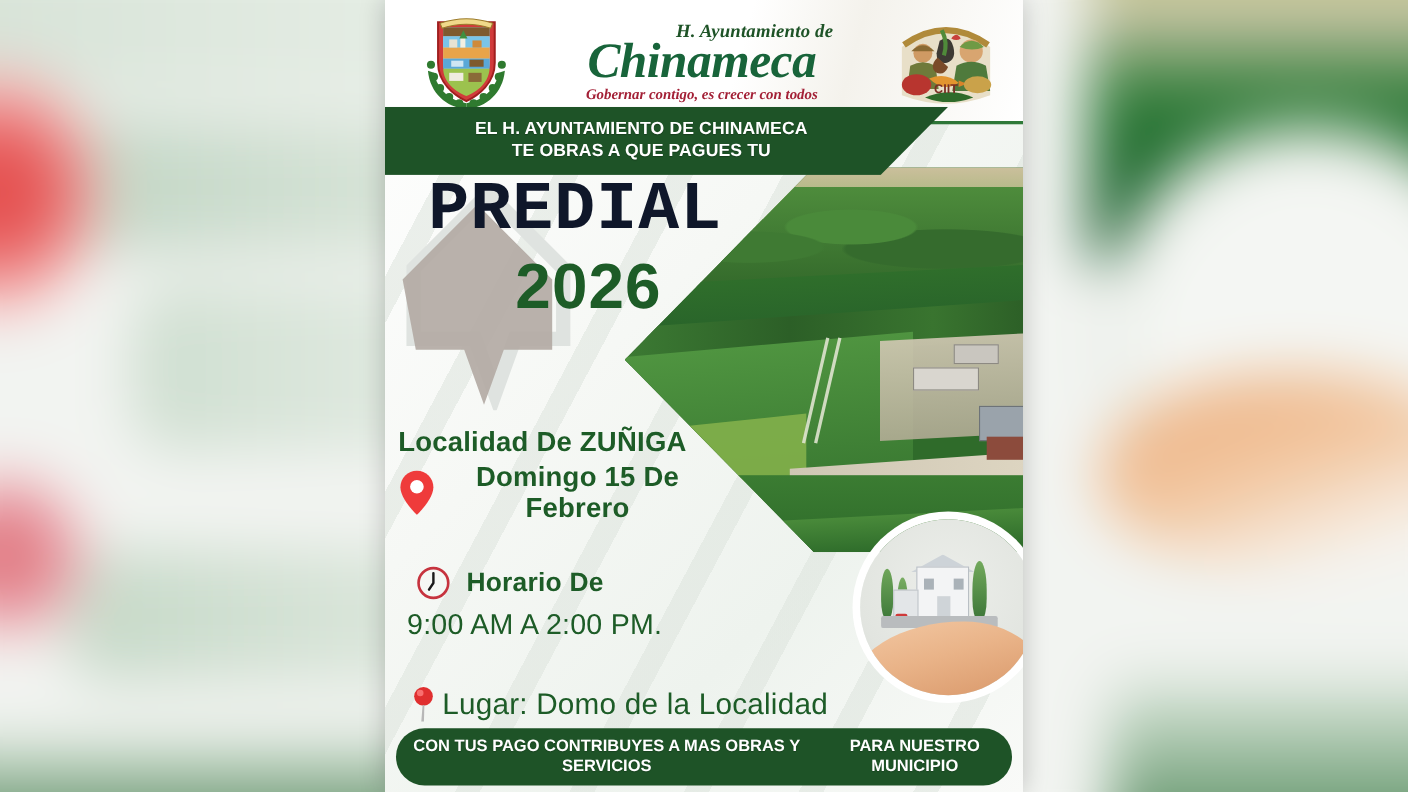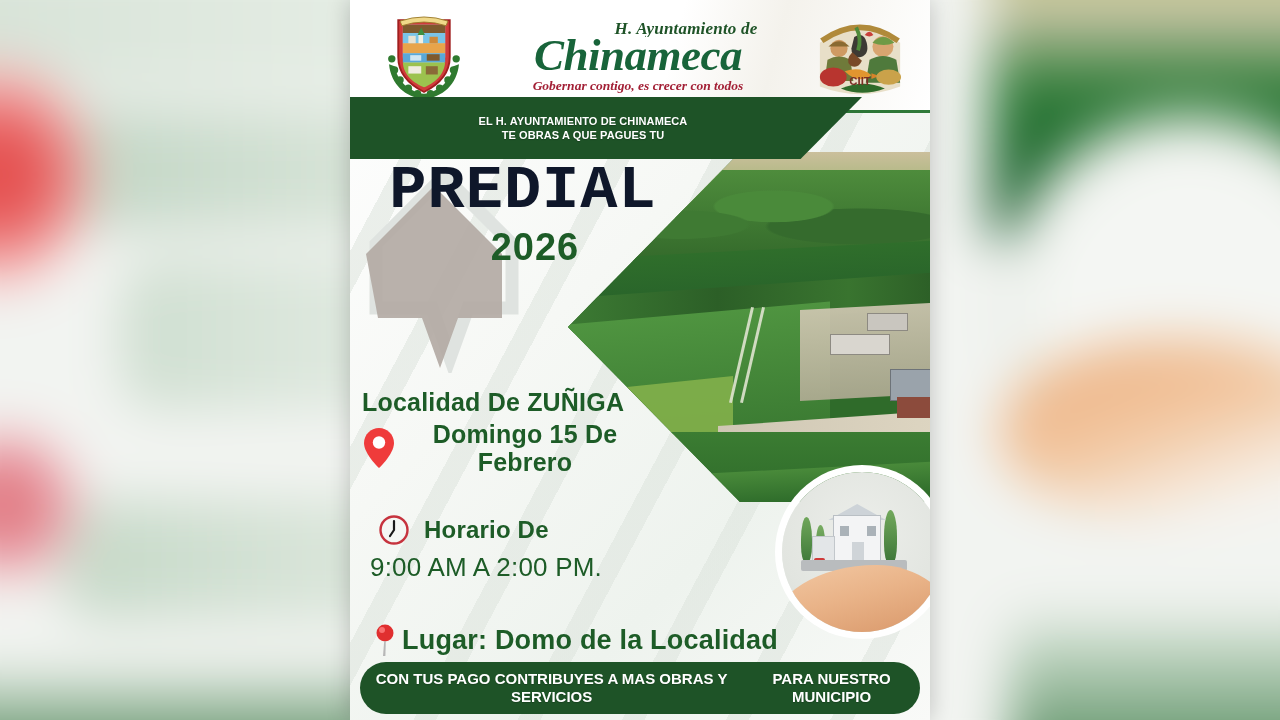--- a/index.html
+++ b/index.html
@@ -105,21 +105,21 @@
   .ciit svg { width:100%; height:100%; display:block; }
 
   
   .invite {
     position:absolute; left:0; top:97px; width:512px; height:62px;
     background:#1e5327; z-index:6;
     clip-path: polygon(0 0, 100% 0, 88% 100%, 0 100%);
     display:flex; flex-direction:column; align-items:center; justify-content:center;
   }
   .invite div {
-    color:#ffffff; font-weight:bold; font-size:11px; letter-spacing:.1px;
+    color:#ffffff; font-weight:bold; font-size:16px; letter-spacing:.1px;
     line-height:1.28; text-align:center; padding-right:46px;
     text-shadow:0 1px 1px rgba(0,0,0,.25);
   }
 
   
   .photo {
     position:absolute; left:218px; top:152px; width:374px; height:350px; z-index:3;
     clip-path: polygon(46% 0%, 100% 0%, 100% 100%, 46% 100%, 0% 50%);
     background:#2f6b2a; overflow:hidden;
   }
@@ -165,21 +165,21 @@
   .house-mark svg { width:100%; height:100%; display:block; }
 
   
   .predial-wrap { position:absolute; left:0; top:160px; width:330px; z-index:4; text-align:center; }
   .predial {
     color:#0f172a; font-weight:bold; font-size:62px; letter-spacing:1px; line-height:1;
     padding-left:16px;
     font-family:Liberation Mono, monospace;
   }
   .year {
-    color:#1d5c27; font-weight:bold; font-size:38px; letter-spacing:1px; line-height:1.35;
+    color:#1d5c27; font-weight:bold; font-size:58px; letter-spacing:1px; line-height:1.35;
     padding-left:40px;
   }
 
   
   .circle-photo {
     position:absolute; left:432px; top:472px; width:160px; height:160px; z-index:7;
     border-radius:50%; overflow:hidden;
     background:radial-gradient(circle at 50% 38%, #eceeea 0%, #e2e5e0 65%, #d6dad4 100%);
     box-shadow:0 0 0 7px #ffffff;
   }
@@ -242,21 +242,21 @@
     color:#1d5c27; font-weight:normal; font-size:26px; letter-spacing:.2px;
     padding-left:20px; margin-top:6px; text-align:left;
   }
 
   .place-row {
     display:flex; align-items:center; justify-content:flex-start;
     padding-left:22px; margin-top:40px;
   }
   .push-icon { width:26px; height:34px; flex:0 0 auto; margin-right:4px;}
   .push-icon svg { width:100%; height:100%; display:block; }
-  .place-text { color:#1d5c27; font-weight:bold; font-size:27px; letter-spacing:.2px; }
+  .place-text { color:#1d5c27; font-weight:normal; font-size:27px; letter-spacing:.2px; }
 
   
   .footer {
     position:absolute; left:10px; bottom:6px; width:560px; height:52px; z-index:9;
     background:#1e5327; border-radius:26px;
     display:flex; flex-direction:row; align-items:center; justify-content:center;
   }
   .footer div {
     color:#ffffff; font-weight:bold; font-size:15px; line-height:1.22; text-align:center;
     text-shadow:0 1px 1px rgba(0,0,0,.2);

